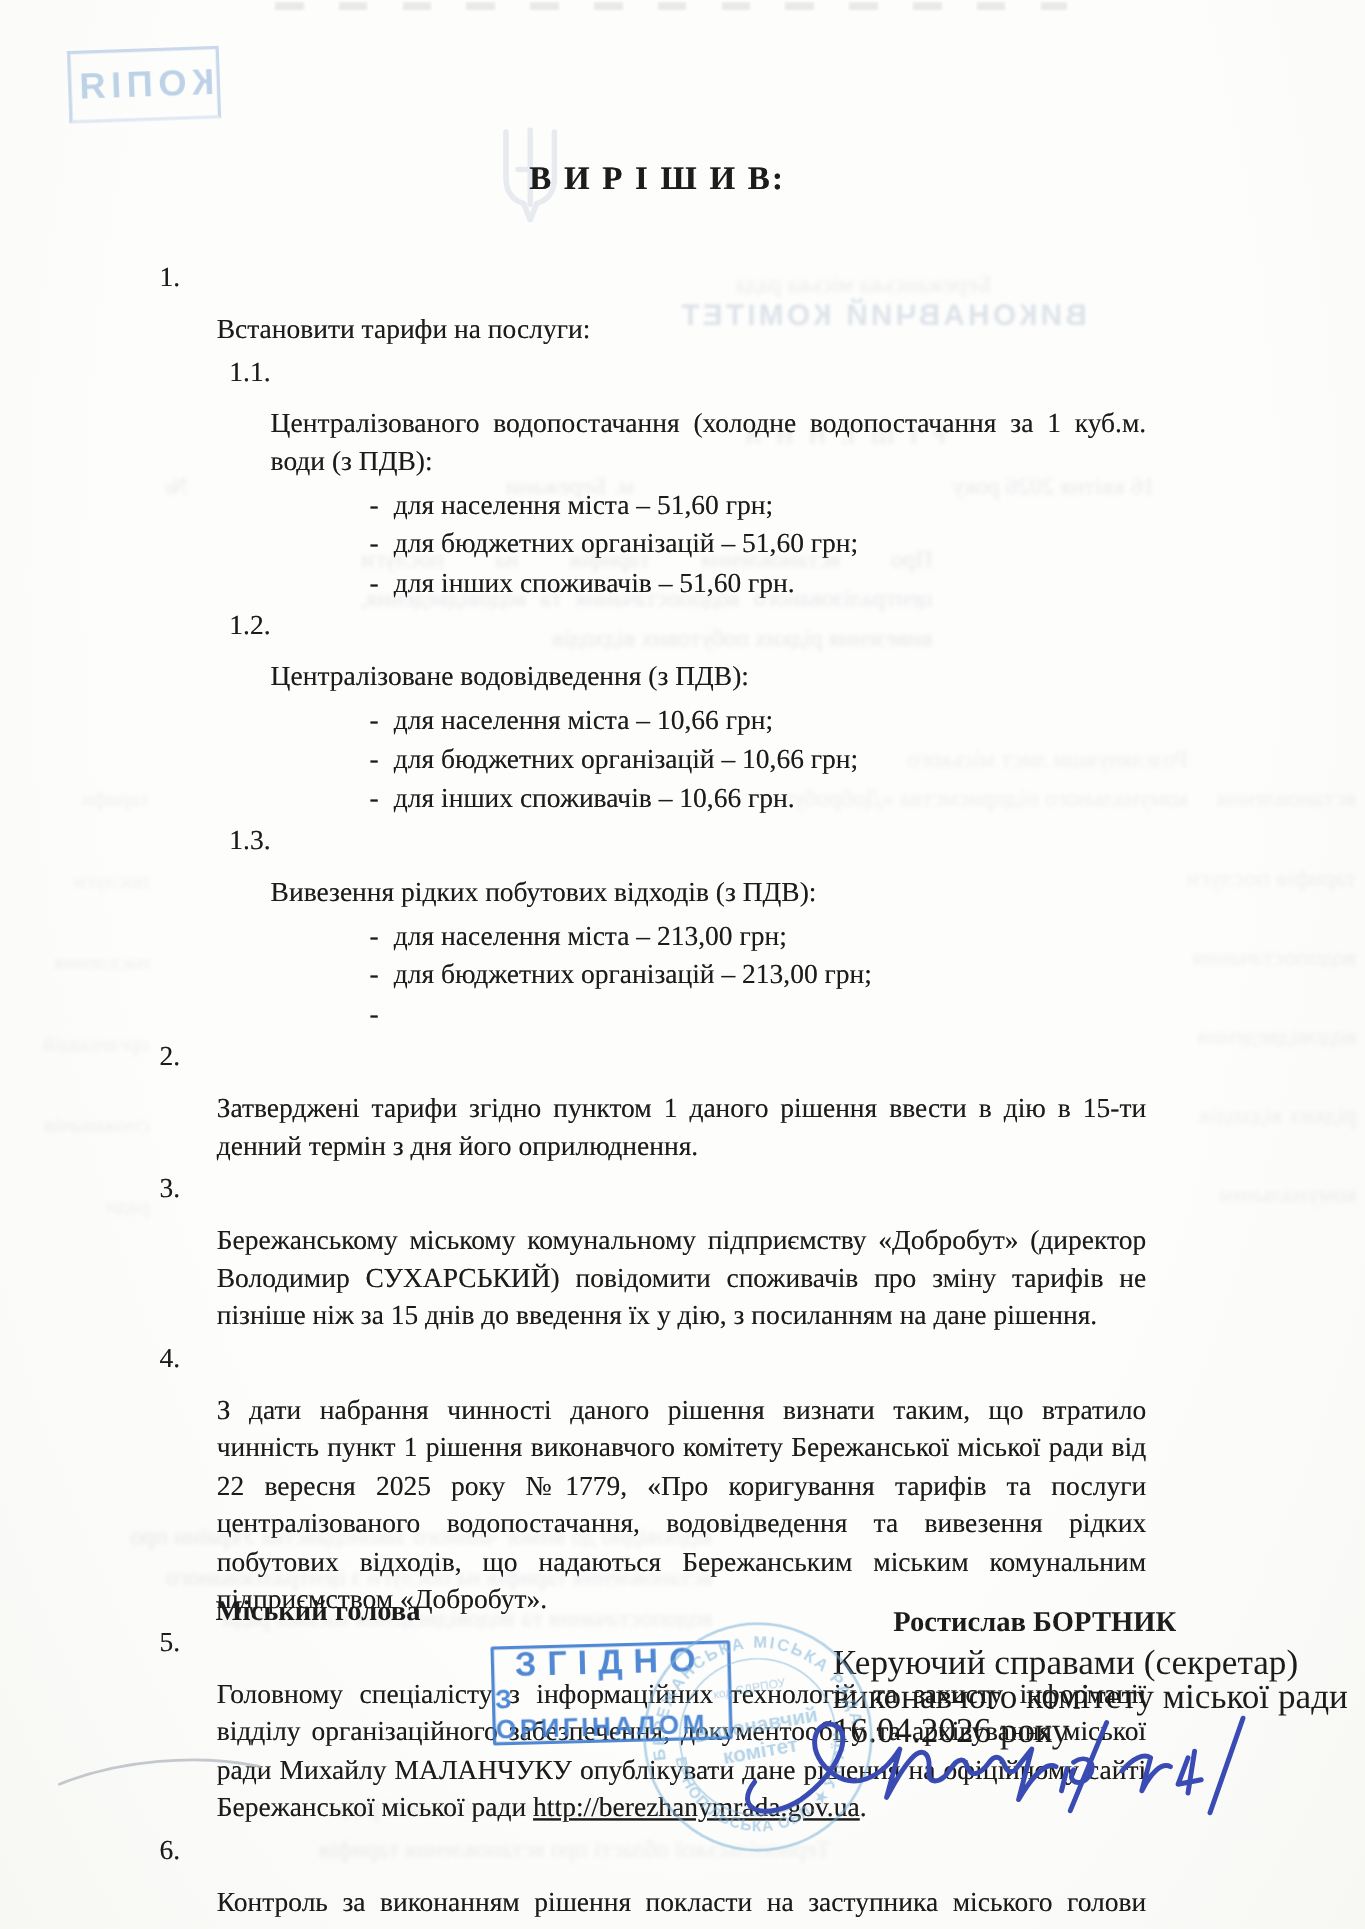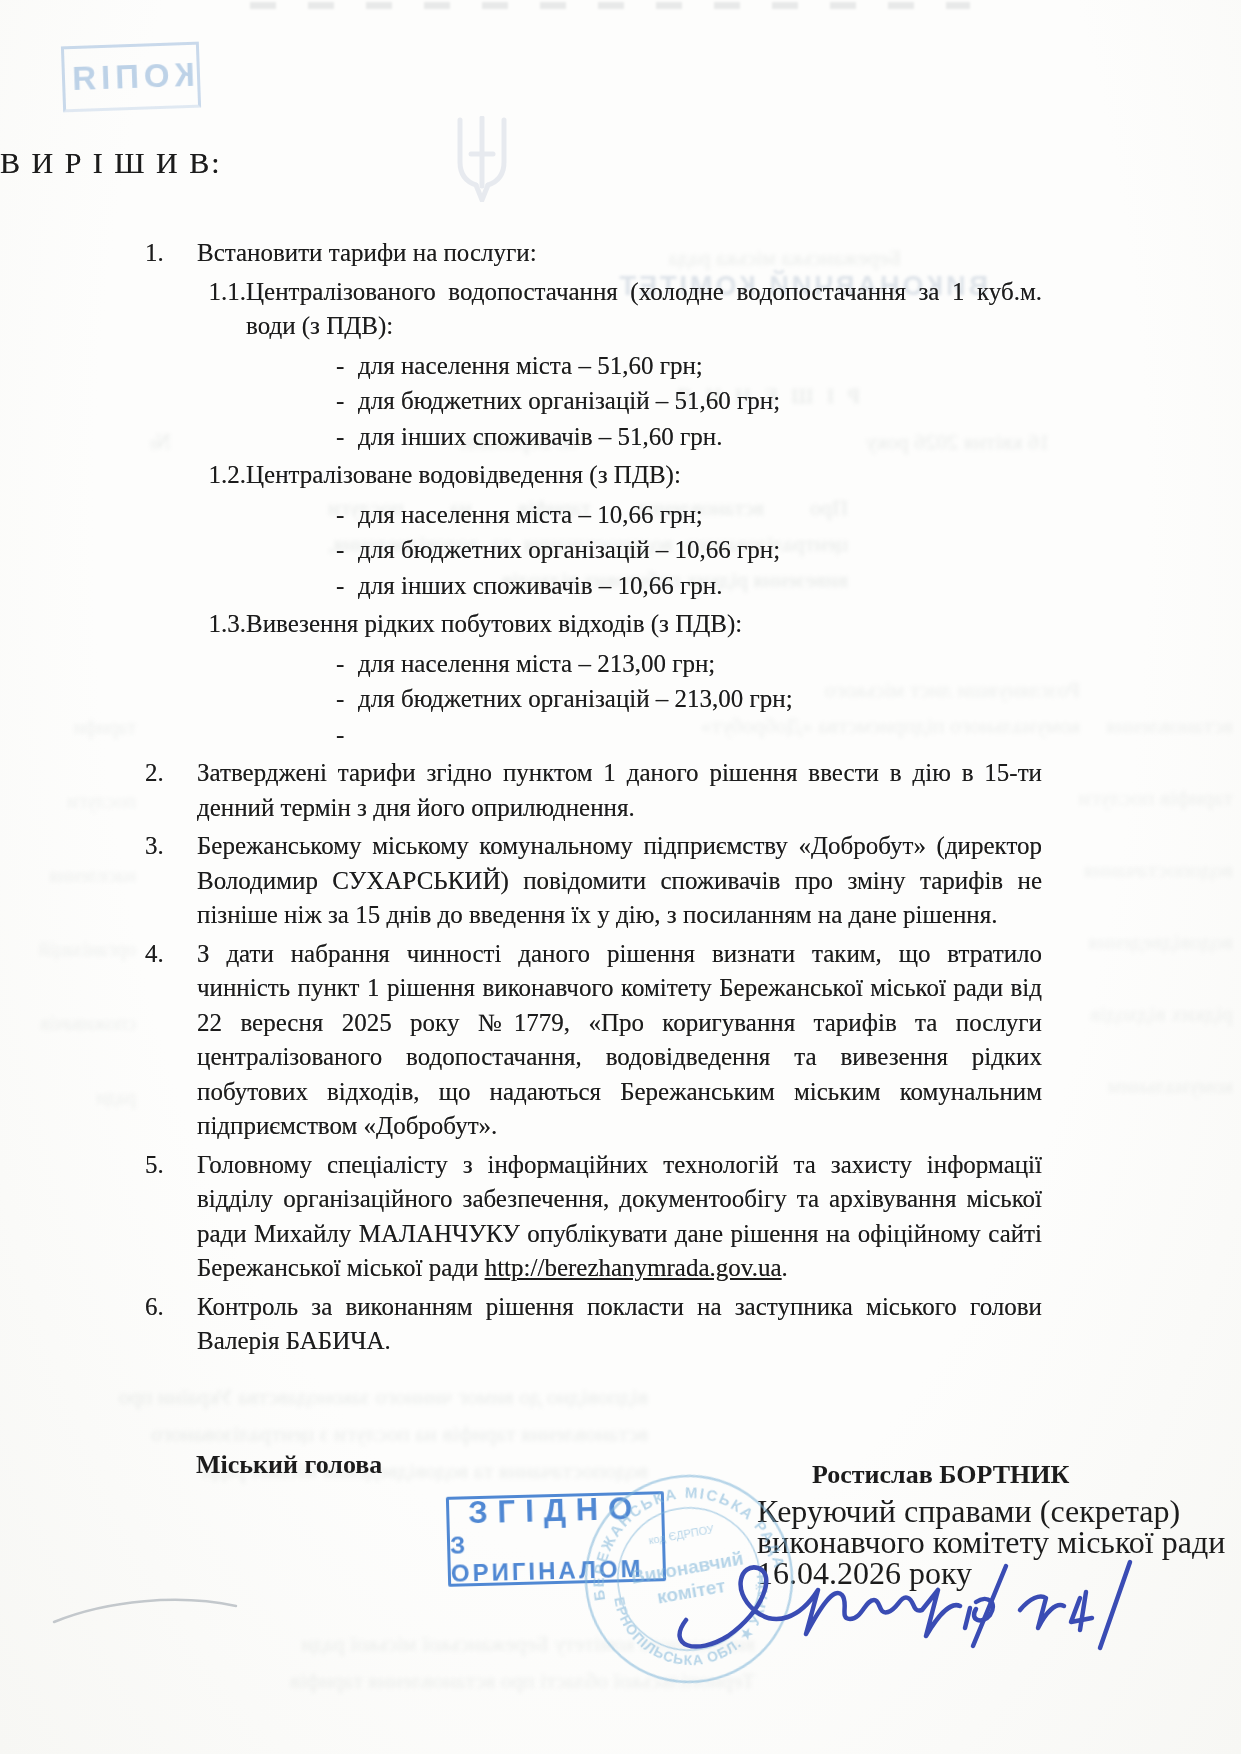--- a/index.html
+++ b/index.html
@@ -28,34 +28,34 @@
     display:flex;align-items:center;justify-content:center;
     font-family:"Liberation Sans","DejaVu Sans",sans-serif;
     font-weight:bold;font-size:33px;letter-spacing:5px;
     transform:scaleX(-1) rotate(2deg);
     filter:blur(.6px);
     opacity:.85;
   }
   .trident{position:absolute;left:451px;top:116px;opacity:.15;}
   .heading{
     position:absolute;top:146px;left:0;width:1195px;
-    text-align:left;font-weight:normal;font-size:30px;letter-spacing:2px;
+    text-align:center;font-weight:bold;font-size:30px;letter-spacing:2px;
     text-shadow:0 0 .5px rgba(0,0,0,.6);
   }
   
   .body{
     position:absolute;left:145px;top:232px;width:897px;
     font-size:25px;line-height:34.5px;
     text-shadow:0 0 .4px rgba(0,0,0,.5);
   }
   .li{display:flex;margin-top:4px;}
   .li .num{flex:0 0 52px;}
   .sub .li .num{flex:0 0 50px;text-align:right;}
   .sub{margin-left:51px;}
-  .txt{flex:1 1 auto;}
+  .txt{flex:1 1 auto;margin-top:47px;}
   .just{text-align:justify;}
   .bullets{margin:5px 0 3px 0;}
   .brow{display:flex;margin-left:140px;margin-top:1px;}
   .brow .dash{flex:0 0 22px;}
   .doclink{color:inherit;text-decoration:underline;}
   
   .bleed{
     position:absolute;
     color:#8d9a96;
     transform:scaleX(-1);

